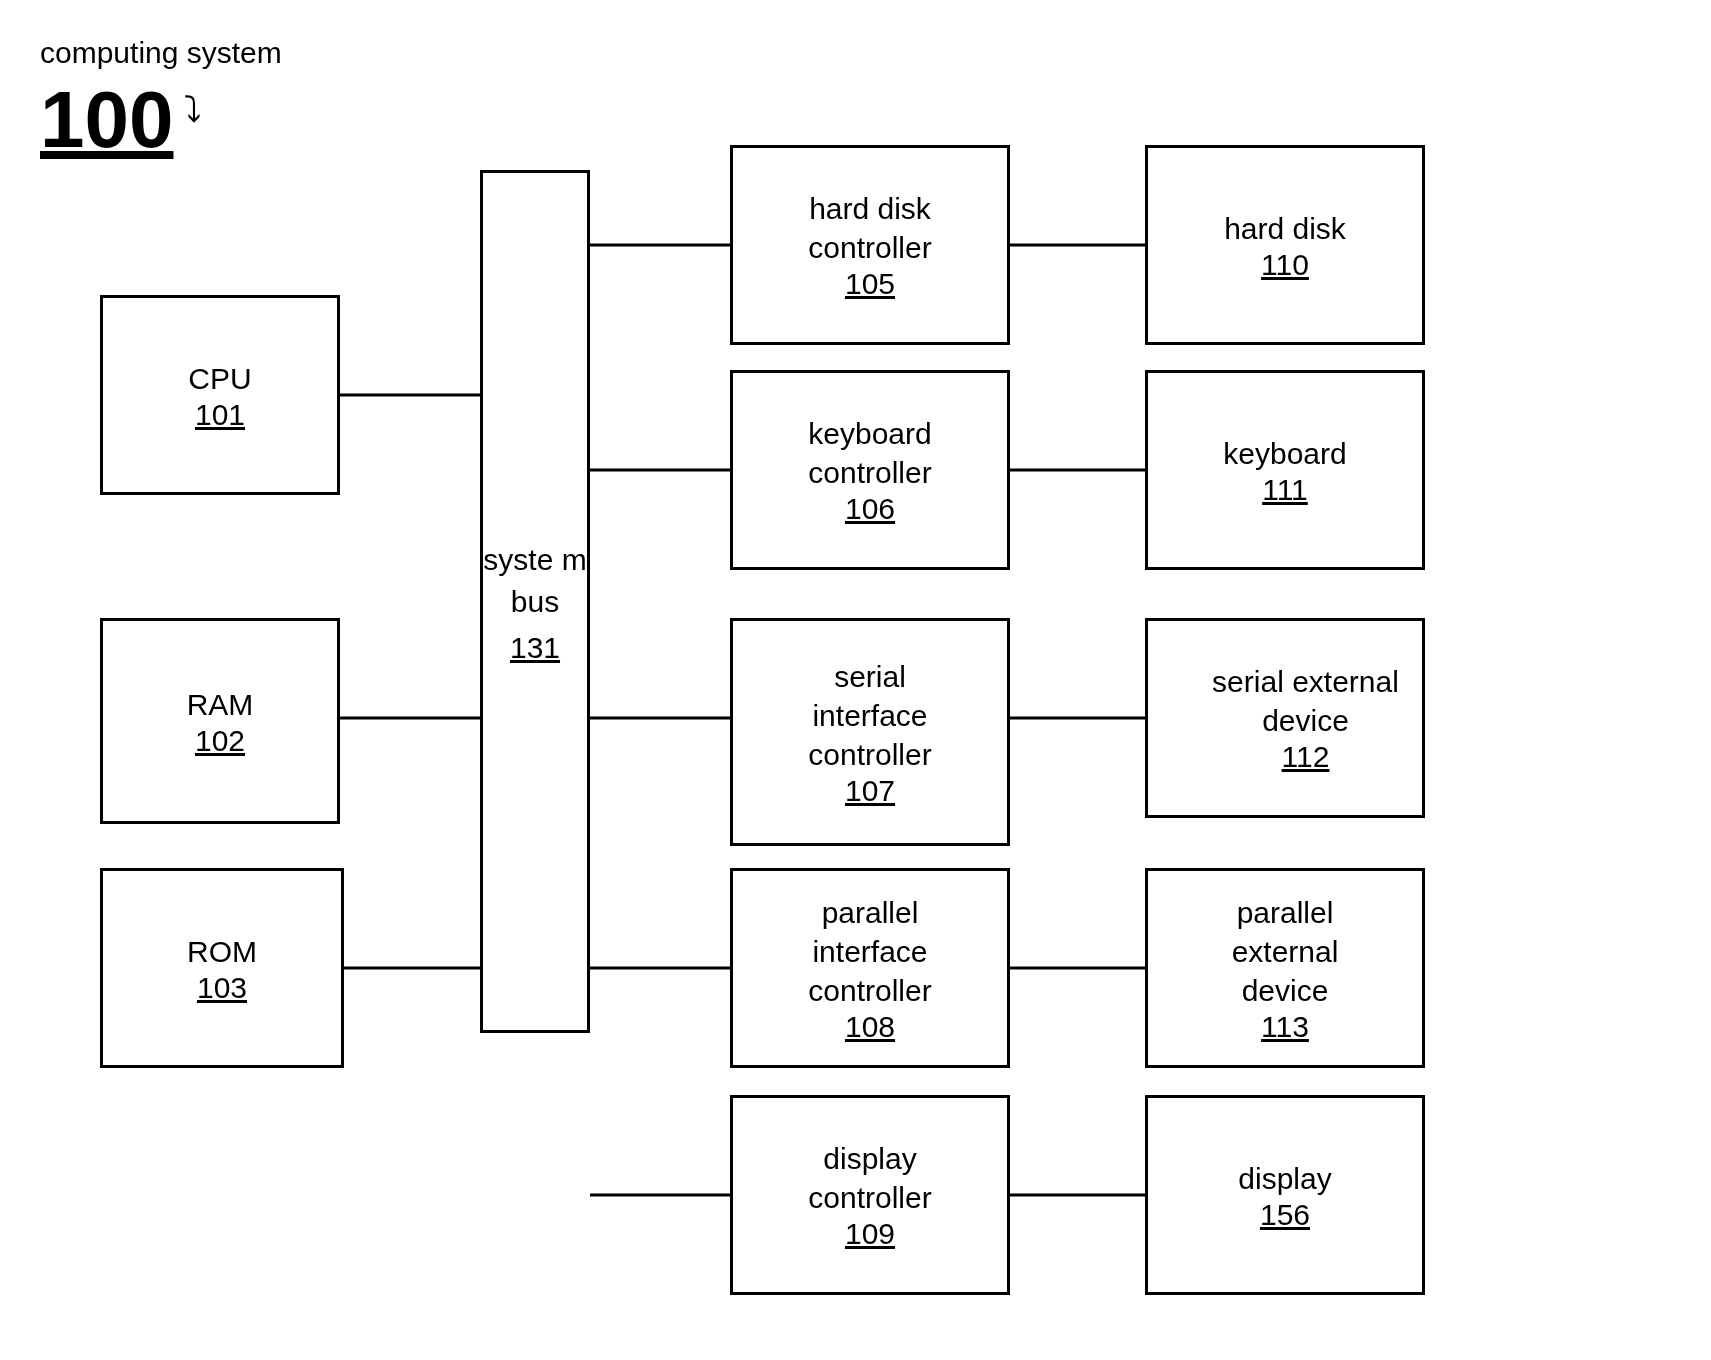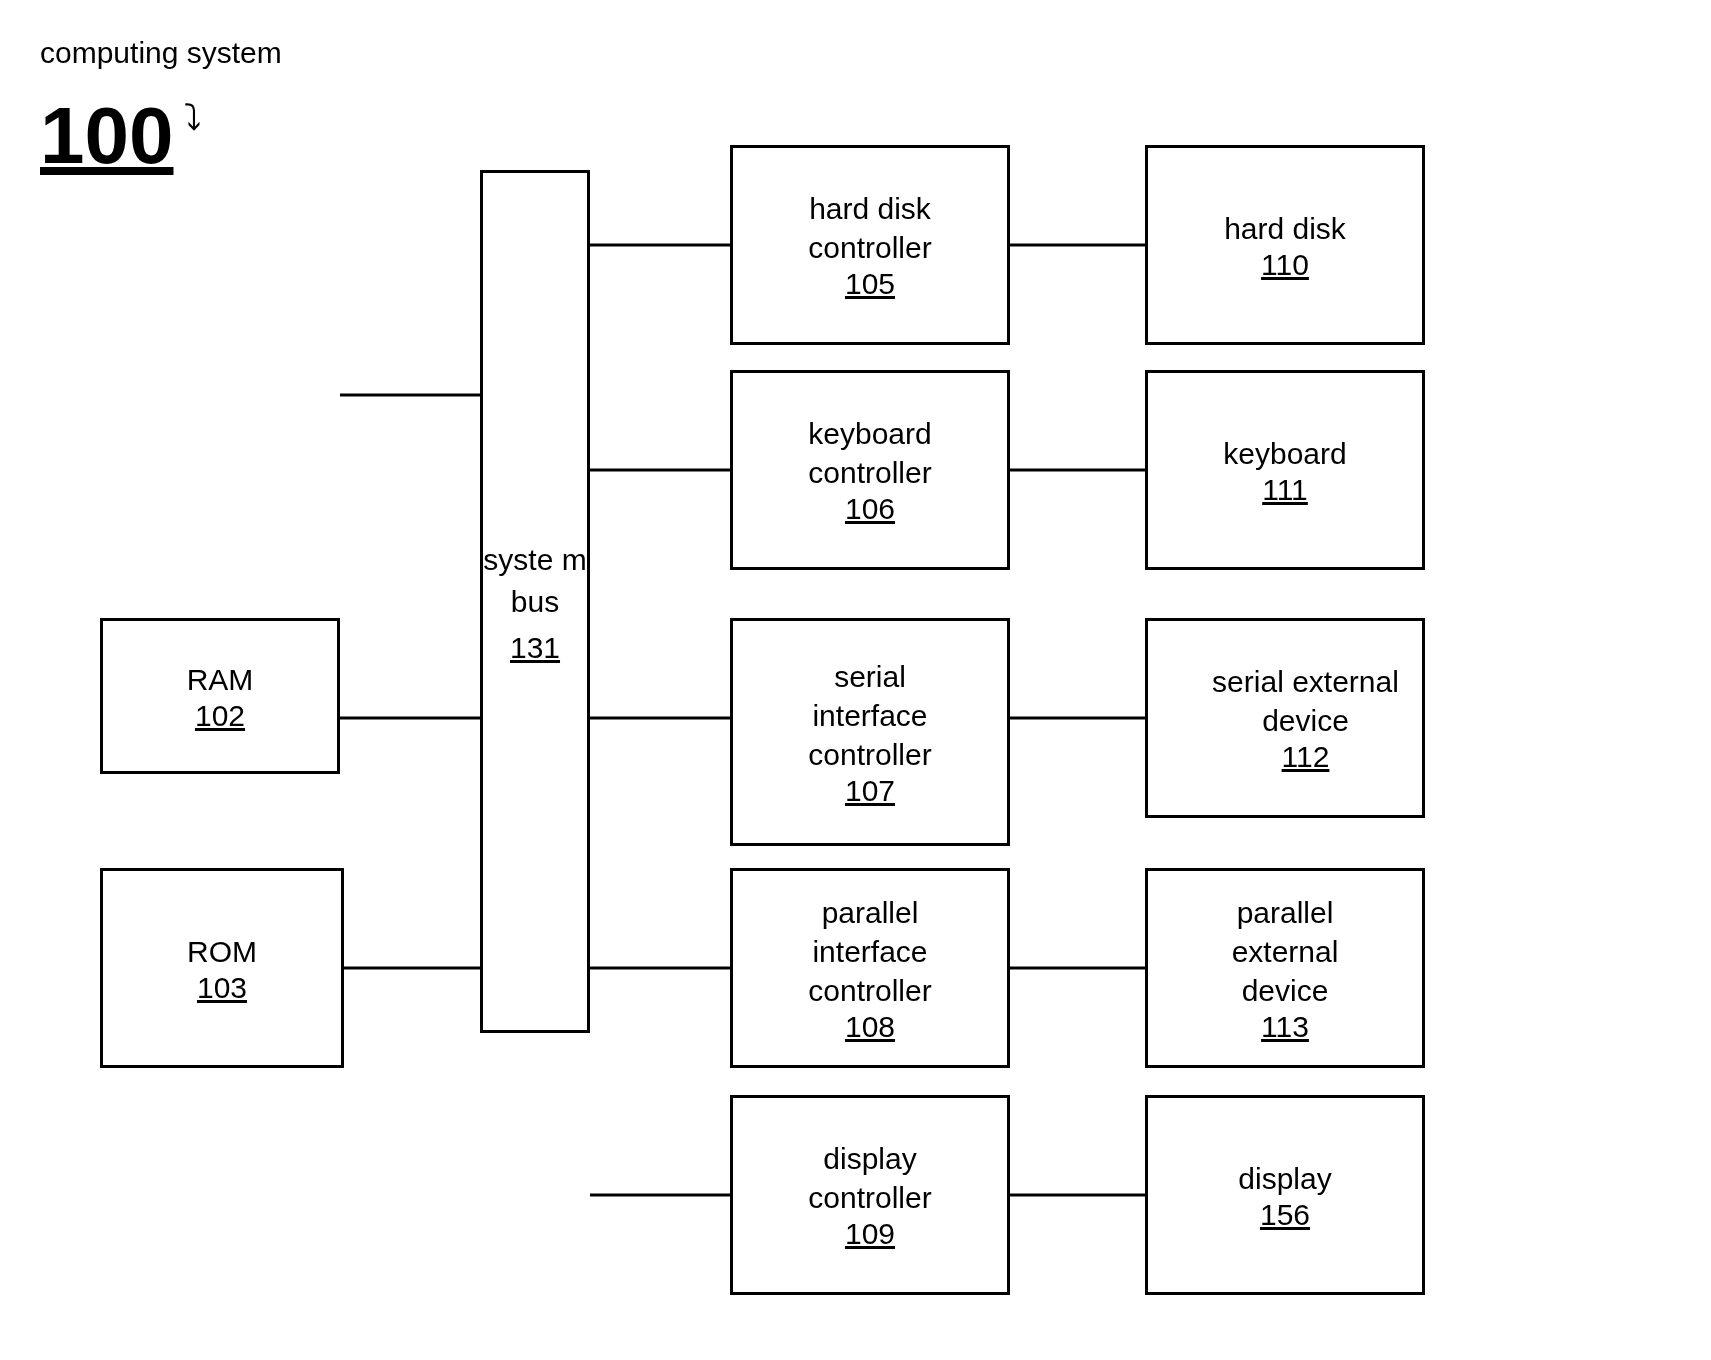--- a/index.html
+++ b/index.html
@@ -61,21 +61,21 @@
     }
   </style>
 </head>
 <body>
 
 <div class="diagram-container">
 
   <div class="title-area">
     <div style="font-size:30px;">computing system</div>
     <div style="display:flex; align-items:center; margin-top:4px;">
-      <span style="font-size:80px; font-weight:bold; text-decoration:underline; margin-right:10px;margin-top:16px;">100</span>
+      <span style="font-size:80px; font-weight:bold; text-decoration:underline; margin-right:10px;">100</span>
       <span style="font-size:36px; position:relative; top:-10px;">⤵</span>
     </div>
   </div>
 
   <svg class="lines-svg">
 
     <line x1="340" y1="395" x2="480" y2="395" stroke="#000" stroke-width="3"></line>
 
     <line x1="340" y1="718" x2="480" y2="718" stroke="#000" stroke-width="3"></line>
 
@@ -113,22 +113,26 @@
     flex-direction:column;
     align-items:center;
     justify-content:center;
     text-align:center;
   ">
     <div style="font-size:30px; line-height:1.4;">syste
 m bus</div>
     <div style="font-size:30px; text-decoration:underline; margin-top:8px;">131</div>
   </div>
 
+  <div class="box" style="left:100px; top:295px; width:240px; height:200px;">
+    <div class="box-label">CPU</div>
+    <div class="box-num">101</div>
+  </div>
 
-  <div class="box" style="left:100px; top:618px; width:240px; height:156px;">
+  <div class="box" style="left:100px; top:618px; width:240px; height:206px;">
     <div class="box-label">RAM</div>
     <div class="box-num">102</div>
   </div>
 
   <div class="box" style="left:100px; top:868px; width:244px; height:200px;">
     <div class="box-label">ROM</div>
     <div class="box-num">103</div>
   </div>
 
   <div class="box" style="left:730px; top:145px; width:280px; height:200px;">

